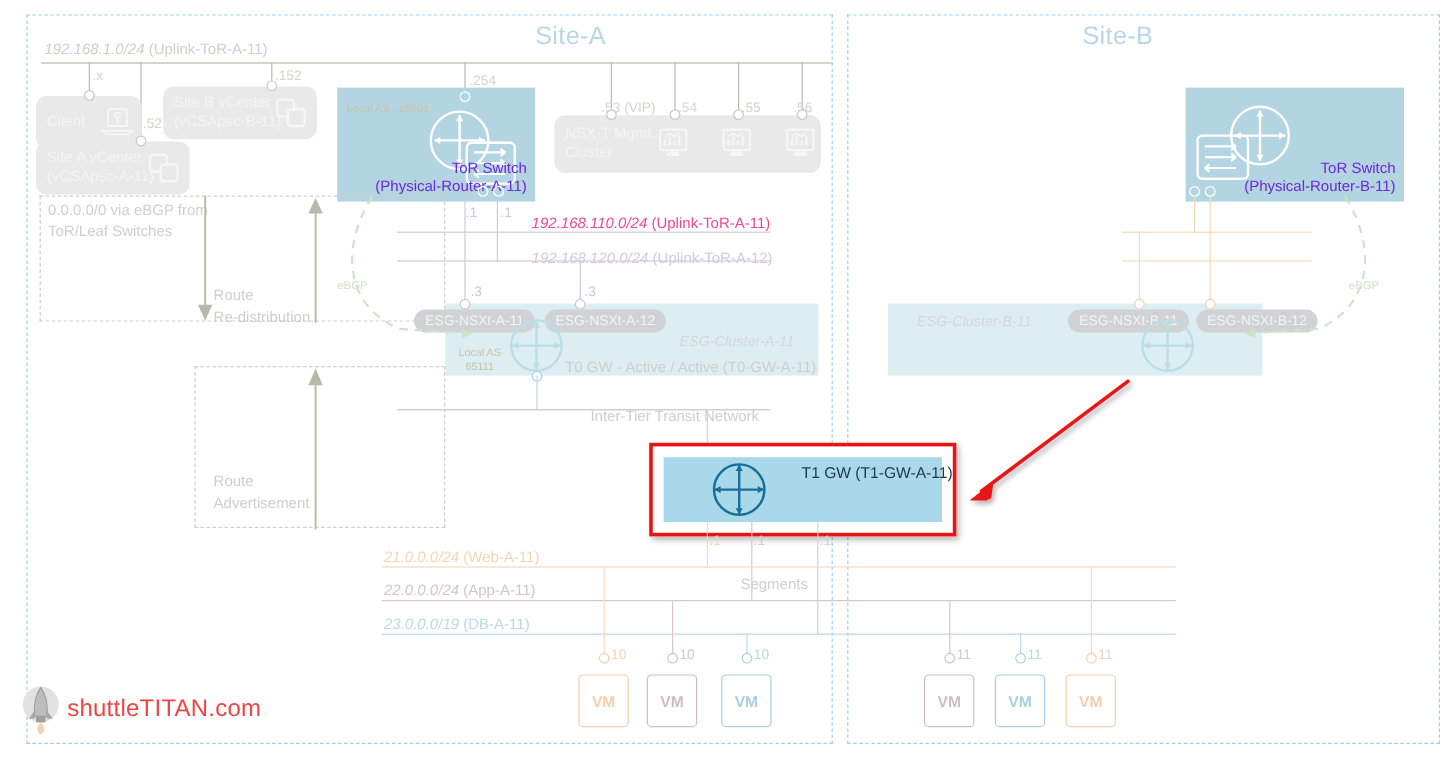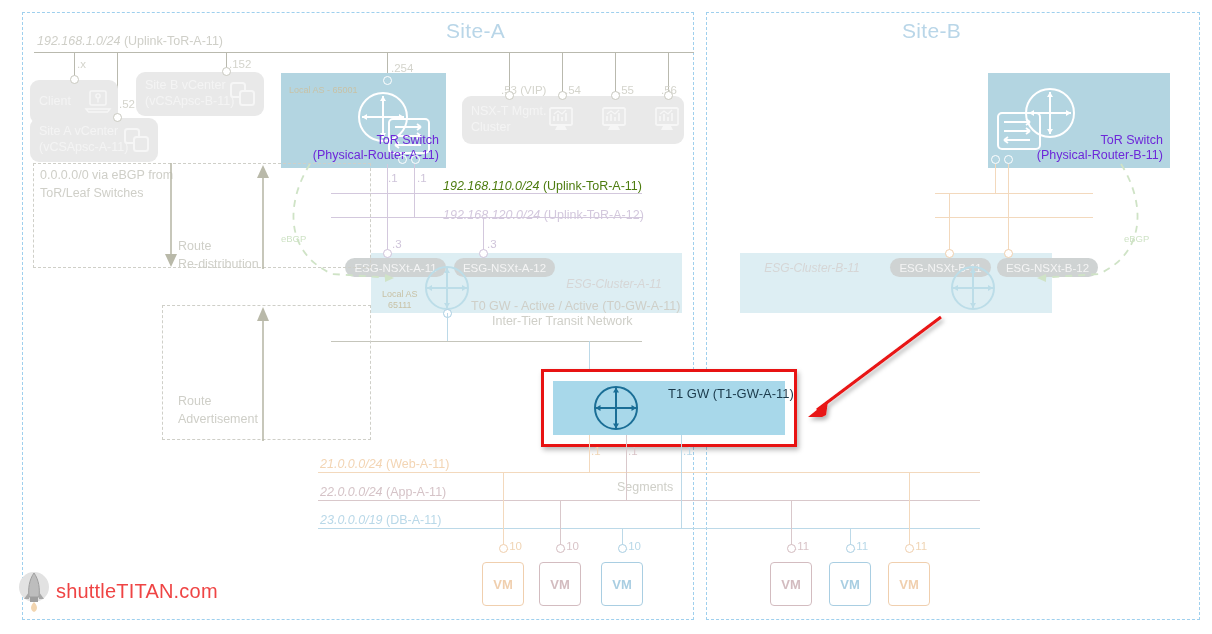--- a/index.html
+++ b/index.html
@@ -250,21 +250,21 @@
       <div>ToR Switch</div>
       <div>(Physical-Router-A-11)</div>
     </div>
   </div>
   <div class="port white" style="left:383px; top:76px;"></div>
   <div class="port white" style="left:398px; top:155px;"></div>
   <div class="port white" style="left:411px; top:155px;"></div>
 
   <div class="hline hl-purple" style="left:331px; top:193px; width:311px;"></div>
   <div class="hline hl-purple" style="left:331px; top:217px; width:311px;"></div>
-  <div class="lbl net-label" style="left:443px; top:179px; color:#4d7c0f;text-align:right;">
+  <div class="lbl net-label" style="left:443px; top:179px; color:#ec4899;text-align:right;">
     <span>192.168.110.0/24</span>
     <span class="plain">(Uplink-ToR-A-11)</span>
   </div>
   <div class="lbl net-label" style="left:443px; top:208px; color:#d3c8dd;">
     <span>192.168.120.0/24</span>
     <span class="plain">(Uplink-ToR-A-12)</span>
   </div>
 
   <div class="vline vl-purple" style="left:387px; top:164px; height:30px;"></div>
   <div class="vline vl-purple" style="left:414px; top:164px; height:54px;"></div>
@@ -293,21 +293,21 @@
   </span>
   <div class="lbl" style="left:382px; top:289px; font-size:9px; color:#c8c2a6; text-align:center; line-height:1.25;">
     <div>Local AS</div>
     <div>65111</div>
   </div>
   <div class="lbl" style="left:471px; top:299px; font-size:12.5px; color:#cfcfc8;">T0 GW - Active / Active (T0-GW-A-11)</div>
   <div class="port o-blue" style="left:443px; top:309px;"></div>
 
   <div class="vline vl-blue" style="left:447px; top:313px; height:28px;"></div>
   <div class="hline hl-grey" style="left:331px; top:341px; width:311px; border-top-color:#c5c5bb;"></div>
-  <div class="lbl" style="left:492px; top:314px; font-size:12.5px; color:#cfcfc8;">Inter-Tier Transit Network</div>
+  <div class="lbl" style="left:492px; top:340px; font-size:12.5px; color:#cfcfc8;">Inter-Tier Transit Network</div>
   <div class="vline vl-blue" style="left:589px; top:341px; height:40px;"></div>
 
   <div class="highlight-box" style="left:541px; top:369px; width:256px; height:78px;"></div>
   <div class="t1-inner" style="left:553px; top:381px; width:232px; height:54px;"></div>
   <span class="abs" style="left:592px; top:384px;">
     <svg width="48" height="48" viewBox="0 0 48 48">
       <circle cx="24" cy="24" r="21" fill="none" stroke="#1a6e96" stroke-width="2"></circle>
       <path d="M24 3.5 v41 M3.5 24 h41" stroke="#1a6e96" stroke-width="2"></path>
       <path d="M24 3.5 l-3 5 h6 z M24 44.5 l-3 -5 h6 z" fill="#1a6e96"></path>
       <path d="M3.5 24 l5 -3 v6 z M44.5 24 l-5 -3 v6 z" fill="#1a6e96"></path>

